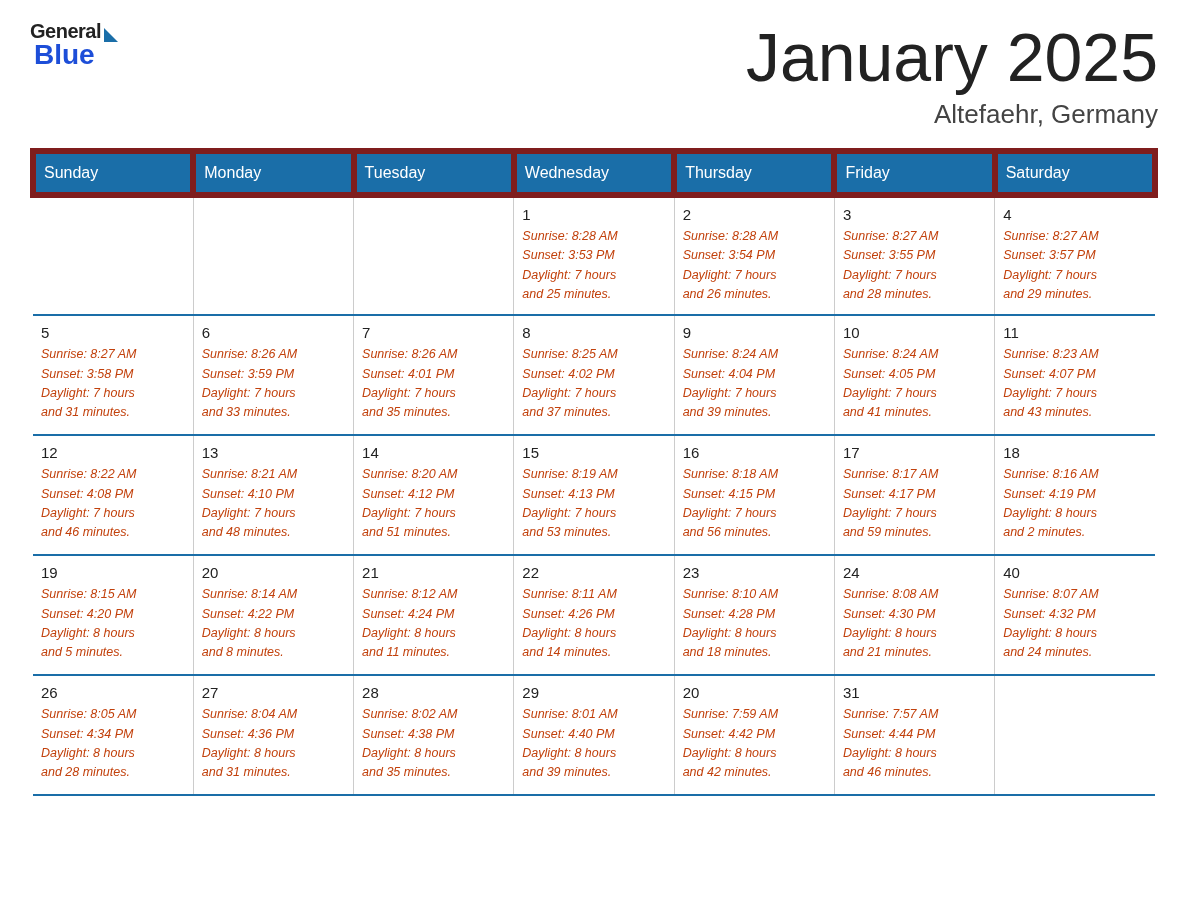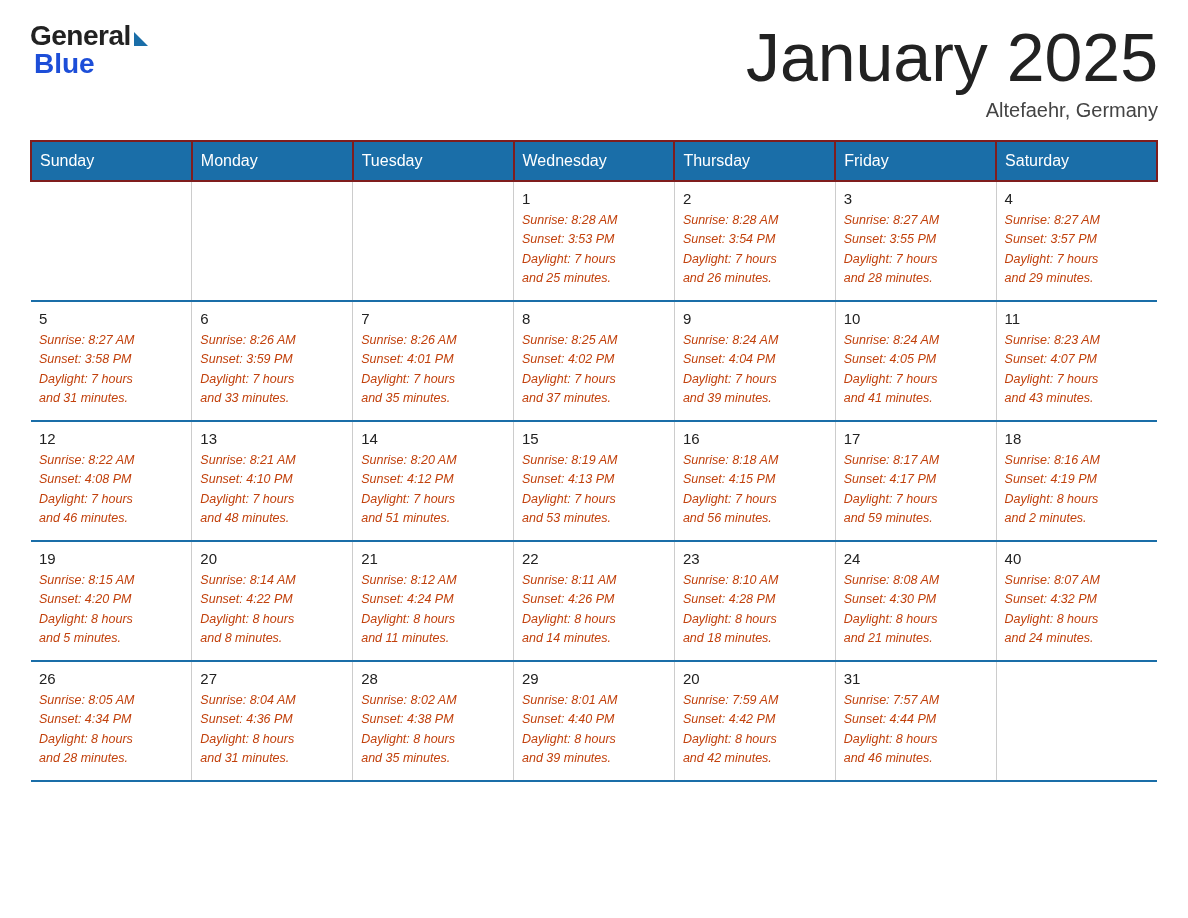--- a/index.html
+++ b/index.html
@@ -19,21 +19,21 @@
     .logo {
       display: flex;
       flex-direction: column;
       align-items: flex-start;
     }
     .logo-top {
       display: flex;
       align-items: center;
     }
     .logo-general {
-      font-size: 28px;
+      font-size: 20px;
       font-weight: bold;
       color: #222;
       letter-spacing: -0.5px;
     }
     .logo-triangle {
       width: 0;
       height: 0;
       border-left: 14px solid #1a6ea8;
       border-top: 14px solid transparent;
       border-bottom: 0px solid transparent;
@@ -50,40 +50,40 @@
     .title-area {
       text-align: right;
     }
     .month-title {
       font-size: 68px;
       font-weight: normal;
       color: #222;
       line-height: 1.1;
     }
     .location {
-      font-size: 20px;
+      font-size: 26px;
       color: #444;
       margin-top: 4px;
     }
     
     .calendar {
       width: 100%;
       border-collapse: collapse;
       table-layout: fixed;
     }
     .calendar thead tr {
       background: #1a6ea8;
     }
     .calendar thead th {
       color: #fff;
       font-size: 16px;
       font-weight: normal;
       padding: 10px 8px;
       text-align: left;
-      border: 2px solid #7f1d1d;
+      border: 6px solid #7f1d1d;
     }
     .calendar tbody tr {
       border-bottom: 2px solid #1a6ea8;
     }
     .calendar tbody td {
       vertical-align: top;
       padding: 8px 8px 10px 8px;
       font-size: 12.5px;
       color: #333;
       border-right: 1px solid #ccc;

